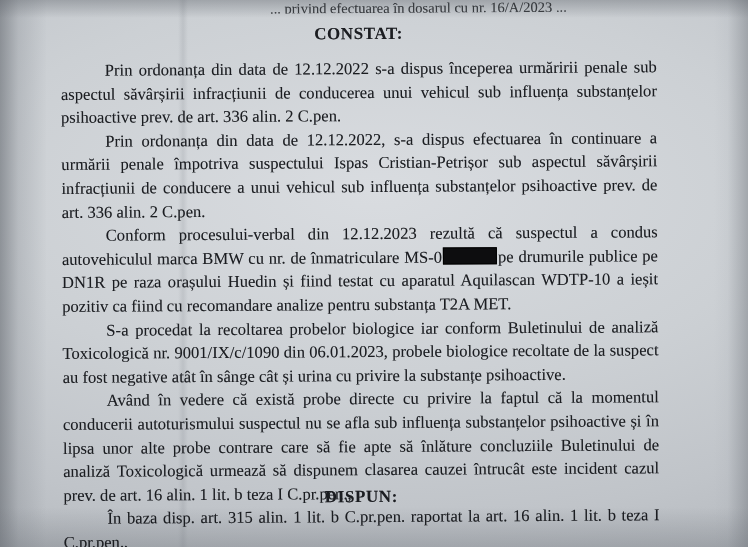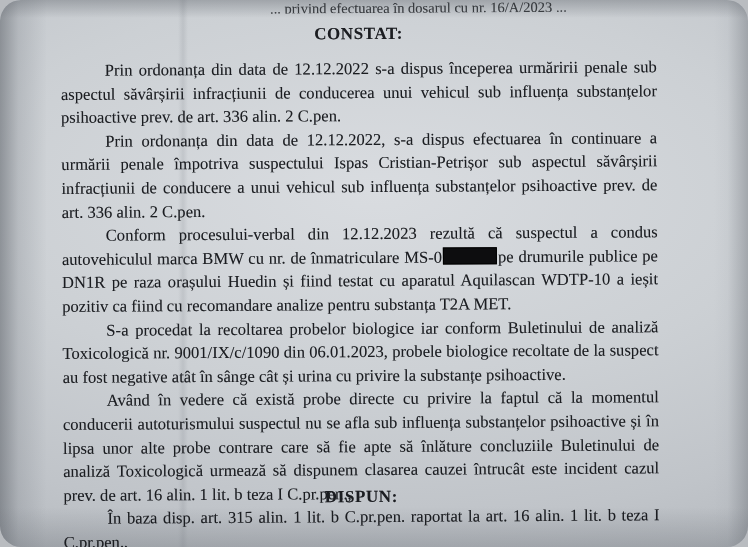--- a/index.html
+++ b/index.html
@@ -7,21 +7,20 @@
     padding: 0;
     background: #b9bcc0;
   }
   #page {
     position: relative;
     width: 748px;
     height: 547px;
     overflow: hidden;
     background: #c3c6cb;
     font-family: "Liberation Serif", serif;
-    border-radius: 21px;
   }
   
   #paper {
     position: absolute;
     inset: 0;
     background:
       radial-gradient(ellipse 120% 80% at 50% 35%, #d9dce0 0%, #ccd0d4 45%, #c0c4c9 75%, #b2b6bb 100%),
       linear-gradient(105deg, #c9ccd1 0%, #d3d6da 20%, #cfd2d7 55%, #c4c8cd 85%, #bcc0c5 100%);
   }
   

